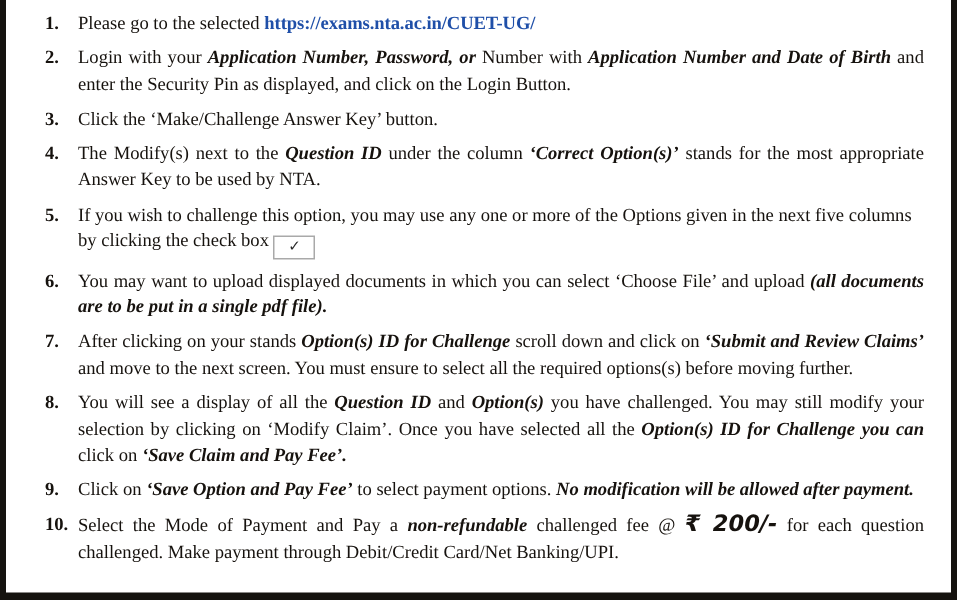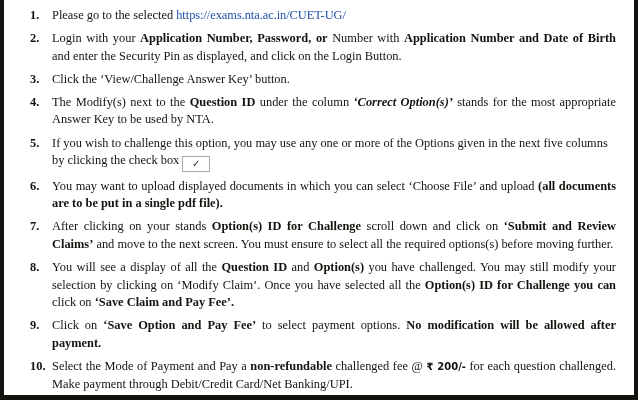--- a/index.html
+++ b/index.html
@@ -60,47 +60,48 @@
     line-height: 17.6px;
     text-align: justify;
     padding-right: 4px;
     color: #16120e;
   }
   .item-body.nojust {
     text-align: left;
   }
   b, .b {
     font-weight: bold;
+    font-style: italic;
   }
   .bi {
     font-weight: bold;
     font-style: italic;
   }
   .url {
     color: #1f4fa8;
-    font-weight: normal;
+    font-weight: bold;
     letter-spacing: -0.05px;
   }
   .checkbox {
     display: inline-block;
     vertical-align: -3px;
     width: 26px;
     height: 14px;
     line-height: 13px;
     text-align: center;
     border: 1px solid #a9a9a9;
     background: #ffffff;
     font-size: 10px;
     color: #2c2c2c;
     margin-left: 3px;
   }
   .rupee {
     font-family: "DejaVu Sans", sans-serif;
     font-weight: bold;
-    font-size: 10px;
+    font-size: 15px;
   }
 </style>
 </head>
 <body>
 
 <div class="page">
 
 
   <ol class="proc-list">
 
@@ -109,21 +110,21 @@
       <span class="item-body nojust"><span>Please go to the selected </span><a class="url" href="#" style="text-decoration:none">https://exams.nta.ac.in/CUET-UG/</a></span>
     </li>
 
     <li class="proc-item">
       <span class="item-num">2.</span>
       <span class="item-body"><span>Login with your </span><span class="b">Application Number, Password, or</span><span> Number with </span><span class="b">Application Number and Date of Birth</span><span> and enter the Security Pin as displayed, and click on the Login Button.</span></span>
     </li>
 
     <li class="proc-item">
       <span class="item-num">3.</span>
-      <span class="item-body nojust">Click the ‘View/Challenge Answer Key’ button.</span>
+      <span class="item-body nojust">Click the ‘Make/Challenge Answer Key’ button.</span>
     </li>
 
     <li class="proc-item">
       <span class="item-num">4.</span>
       <span class="item-body"><span>The Modify(s) next to the </span><span class="b">Question ID</span><span> under the column </span><span class="bi">‘Correct Option(s)’</span><span> stands for the most appropriate Answer Key to be used by NTA.</span></span>
     </li>
 
     <li class="proc-item">
       <span class="item-num">5.</span>
       <span class="item-body nojust"><span>If you wish to challenge this option, you may use any one or more of the Options given in the next five columns by clicking the check box</span><span class="checkbox">✓</span></span>

